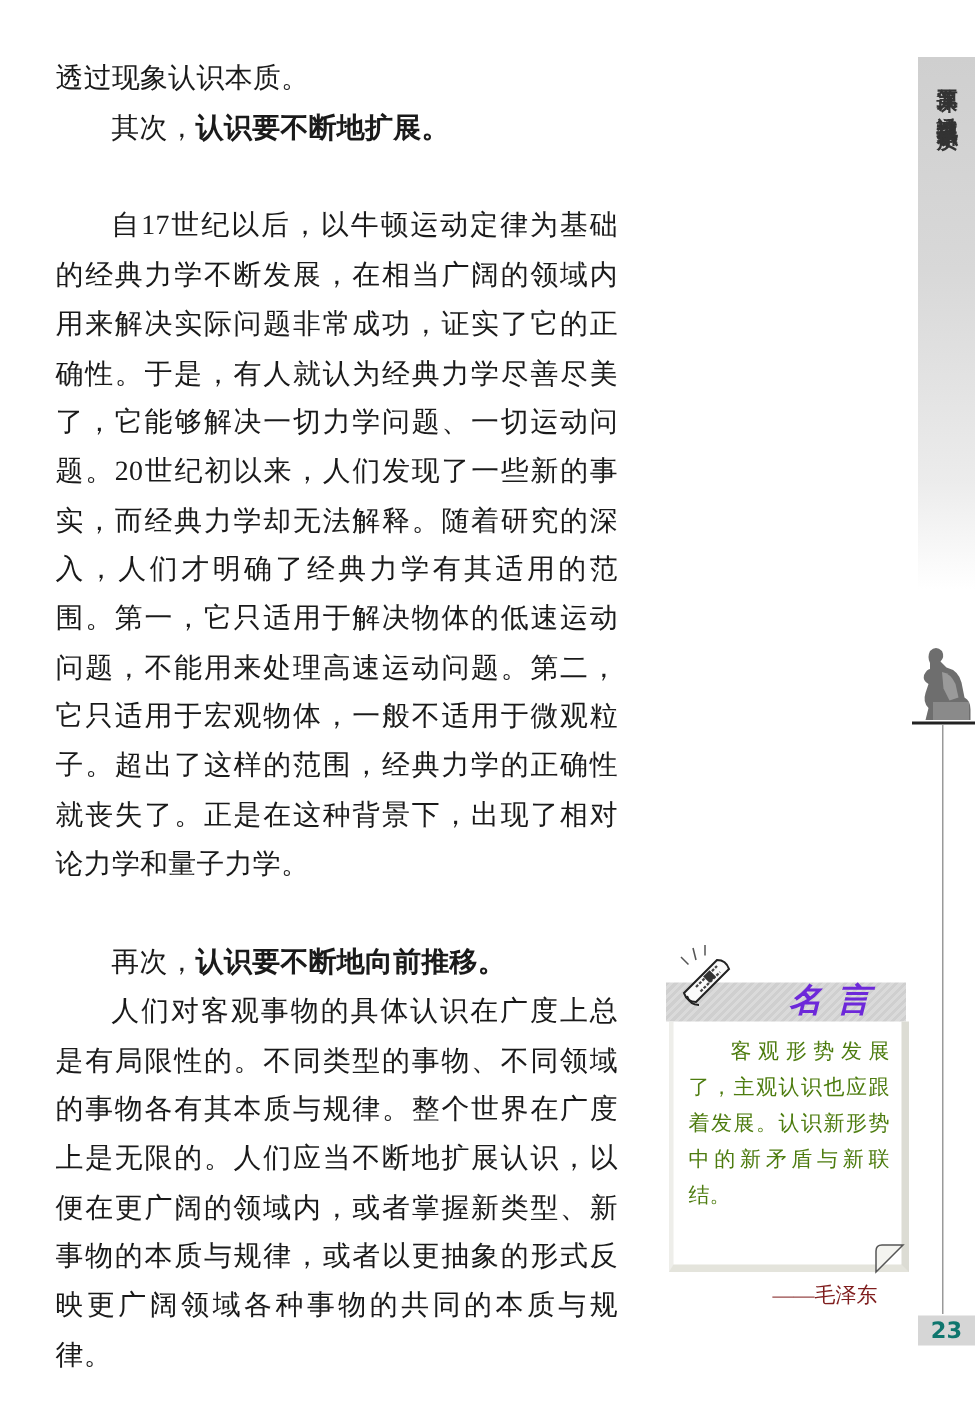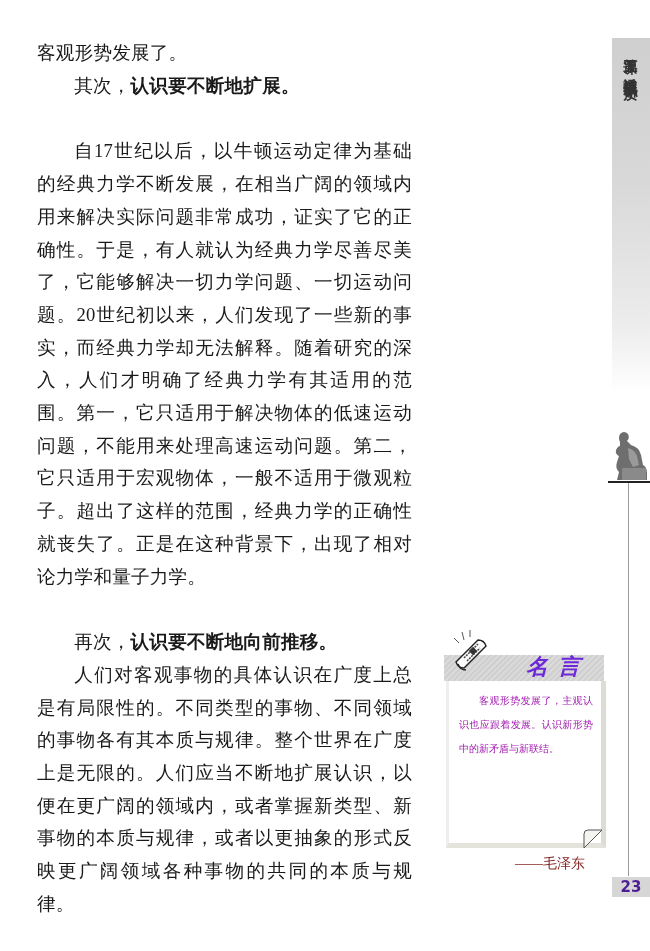--- a/index.html
+++ b/index.html
@@ -35,21 +35,21 @@
   }
   .hrule {
     position: absolute; left: 608px; top: 481px; width: 42px; height: 2px; background: #222;
   }
   .vrule {
     position: absolute; left: 628px; top: 483px; width: 1px; height: 393px; background: #999;
   }
   .pagenum {
     position: absolute; left: 612px; top: 877px; width: 38px; height: 20px;
     background: #d6d6d6; font-size: 15px; line-height: 20px; text-align: center;
-    color: #4c1d95; font-weight: bold;
+    color: #0f766e; font-weight: bold;
   }
 
   .quote {
     position: absolute; left: 444px; top: 628px; width: 160px; height: 220px;
   }
   .quote-band {
     position: absolute; left: 0; top: 27px; width: 160px; height: 26px;
     background: repeating-linear-gradient(135deg, #cfcfcf 0 2px, #dadada 2px 4px);
   }
   .quote-title {
@@ -57,35 +57,35 @@
     font-style: italic; letter-spacing: 10px; color: #6d28d9;
   }
   .quote-icon { position: absolute; left: 4px; top: 0px; width: 46px; height: 46px; }
   .quote-box {
     position: absolute; left: 2px; top: 53px; width: 152px; height: 162px;
     border-right: 5px solid #dcdcd4; border-bottom: 5px solid #e4e4dc;
     border-left: 3px solid #eeeeea;
   }
   .quote-body {
     position: absolute; left: 10px; top: 8px; width: 134px;
-    font-size: 10px; line-height: 24px; color: #a21caf; text-align: justify;
+    font-size: 14px; line-height: 24px; color: #4d7c0f; text-align: justify;
   }
   .quote-body .qi { text-indent: 2em; }
   .quote-author {
     position: absolute; right: 16px; top: 174px; font-size: 14px; color: #7f1d1d;
   }
   .curl {
     position: absolute; left: 138px; top: 200px; width: 22px; height: 22px;
   }
 </style>
 </head>
 <body>
 
 <div class="main">
-  <p class="p sans">客观形势发展了。</p>
+  <p class="p sans">透过现象认识本质。</p>
   <p class="p sans indent"><span>其次，</span><span class="bold">认识要不断地扩展。</span></p>
   <div class="gap-lg"></div>
   <p class="p serif indent">自17世纪以后，以牛顿运动定律为基础的经典力学不断发展，在相当广阔的领域内用来解决实际问题非常成功，证实了它的正确性。于是，有人就认为经典力学尽善尽美了，它能够解决一切力学问题、一切运动问题。20世纪初以来，人们发现了一些新的事实，而经典力学却无法解释。随着研究的深入，人们才明确了经典力学有其适用的范围。第一，它只适用于解决物体的低速运动问题，不能用来处理高速运动问题。第二，它只适用于宏观物体，一般不适用于微观粒子。超出了这样的范围，经典力学的正确性就丧失了。正是在这种背景下，出现了相对论力学和量子力学。</p>
   <div class="gap-lg"></div>
   <p class="p sans indent"><span>再次，</span><span class="bold">认识要不断地向前推移。</span></p>
   <p class="p sans indent">人们对客观事物的具体认识在广度上总是有局限性的。不同类型的事物、不同领域的事物各有其本质与规律。整个世界在广度上是无限的。人们应当不断地扩展认识，以便在更广阔的领域内，或者掌握新类型、新事物的本质与规律，或者以更抽象的形式反映更广阔领域各种事物的共同的本质与规律。</p>
   <div class="gap-lg"></div>
 
 </div>
 

